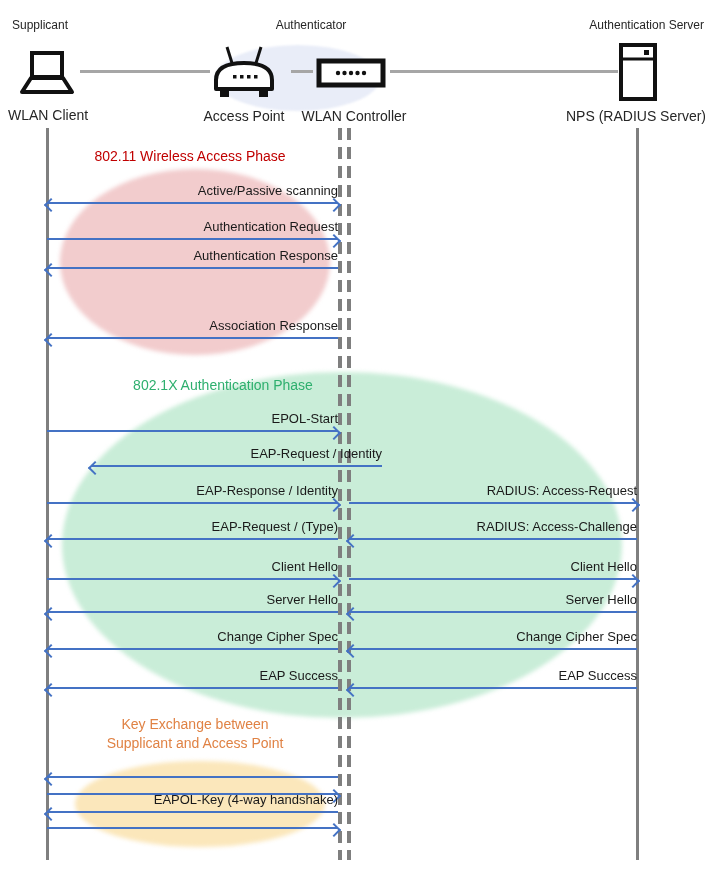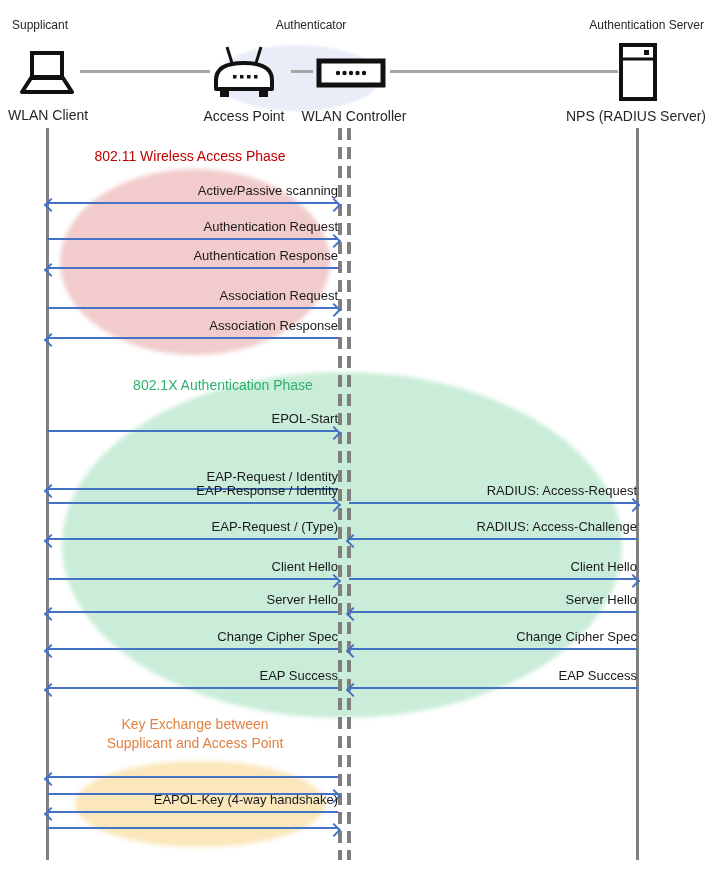--- a/index.html
+++ b/index.html
@@ -122,36 +122,32 @@
     <div class="arrow head-both"></div>
   </div>
   <div class="msg seg-left" style="top:219px;">
     <div class="lbl">Authentication Request</div>
     <div class="arrow head-right"></div>
   </div>
   <div class="msg seg-left" style="top:248px;">
     <div class="lbl">Authentication Response</div>
     <div class="arrow head-left"></div>
   </div>
-  <div class="msg seg-left" style="top:288px;">
-    <div class="lbl">Association Request</div>
-    <div class="arrow head-right"></div>
-  </div>
   <div class="msg seg-left" style="top:318px;">
     <div class="lbl">Association Response</div>
     <div class="arrow head-left"></div>
   </div>
 
   <div class="phase-title pt2" style="left:95px;top:376px;width:256px;">802.1X Authentication Phase</div>
 
   <div class="msg seg-left" style="top:411px;">
     <div class="lbl">EPOL-Start</div>
     <div class="arrow head-right"></div>
   </div>
-  <div class="msg seg-left" style="top:469px;">
+  <div class="msg seg-left" style="top:446px;padding-left:44px;">
     <div class="lbl">EAP-Request / Identity</div>
     <div class="arrow head-left"></div>
   </div>
   <div class="msg seg-left" style="top:483px;">
     <div class="lbl">EAP-Response / Identity</div>
     <div class="arrow head-right"></div>
   </div>
   <div class="msg seg-right" style="top:483px;">
     <div class="lbl">RADIUS: Access-Request</div>
     <div class="arrow head-right"></div>

